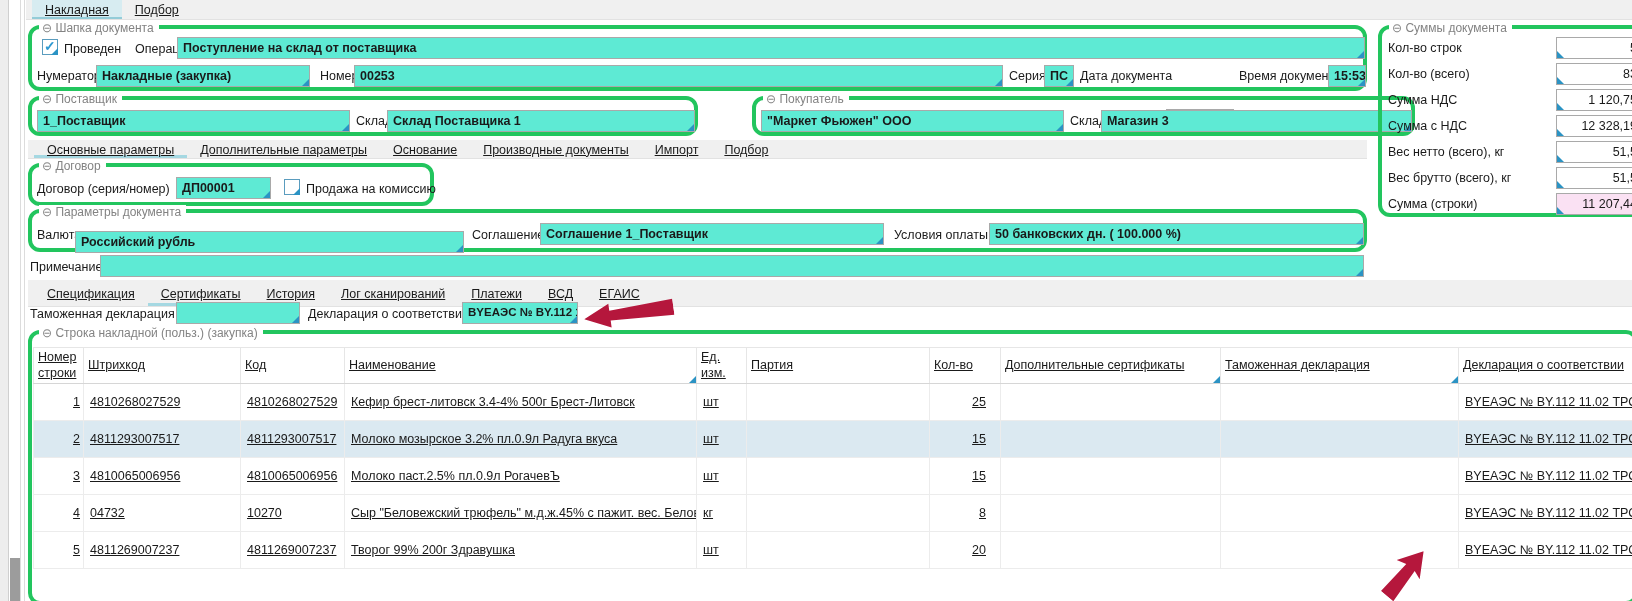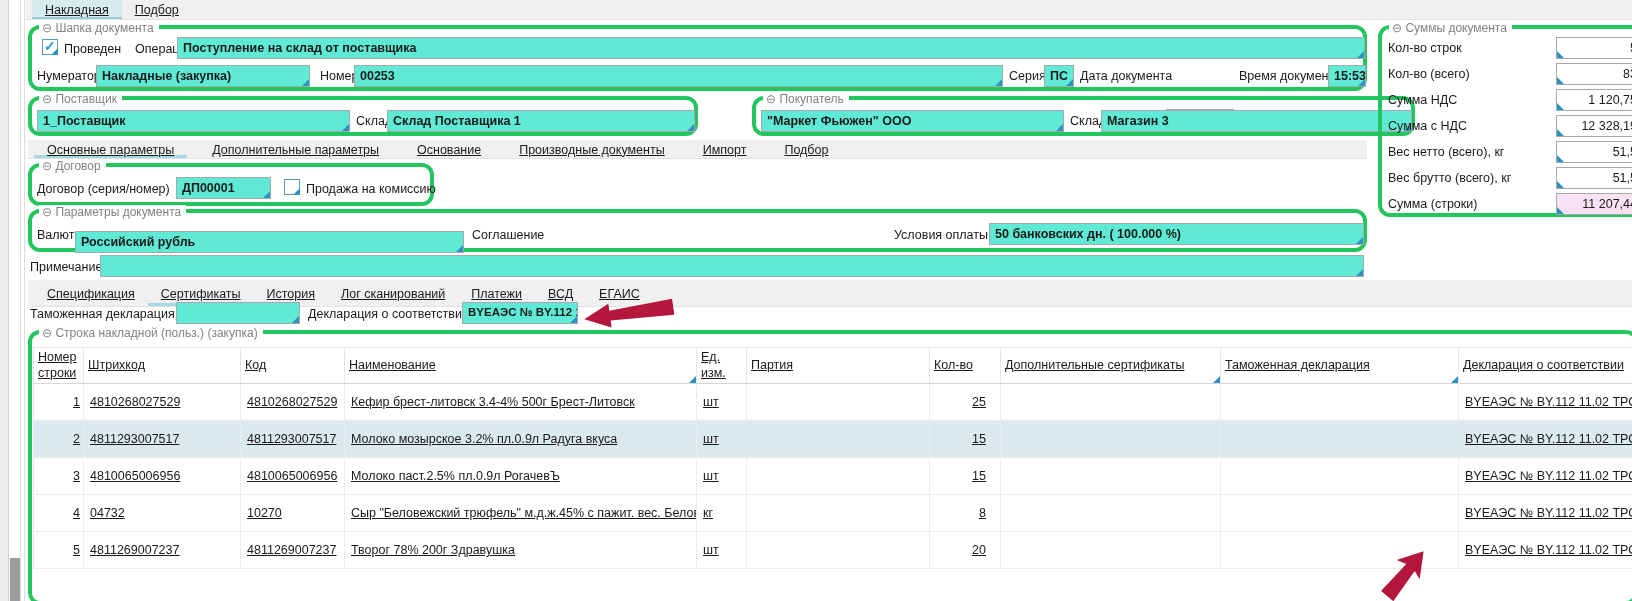--- a/index.html
+++ b/index.html
@@ -127,21 +127,21 @@
         <div class="sum-label">Вес брутто (всего), кг</div>
         <div class="sum-field">51,5</div>
       </div>
       <div class="sum-row" style="top: 164px;">
         <div class="sum-label">Сумма (строки)</div>
         <div class="sum-field pink">11 207,44</div>
       </div>
     </div>
 </div>
 
-<div class="tabstrip" id="param-tabstrip" style="left:28px;top:140px;width:1339px;height:19px;gap:12px;">
+<div class="tabstrip" id="param-tabstrip" style="left:28px;top:140px;width:1339px;height:19px;">
     <div class="tab active">Основные параметры</div>
     <div class="tab">Дополнительные параметры</div>
     <div class="tab">Основание</div>
     <div class="tab">Производные документы</div>
     <div class="tab">Импорт</div>
     <div class="tab">Подбор</div>
   </div>
 
 <div class="group" id="g-contract" style="left:28px;top:163px;width:406px;height:43px;">
   <span class="glabel"><span class="collapse"></span><span>Договор</span></span>
@@ -149,20 +149,21 @@
   <div class="field combo" style="left:144px;top:10px;width:95px;">ДП00001</div>
   <div class="checkbox" style="left:252px;top:12px;"></div>
   <div class="lbl" style="left:274px;top:15px;">Продажа на комиссию</div>
 </div>
 
 <div class="group" id="g-docparams" style="left:28px;top:209px;width:1339px;height:43px;">
   <span class="glabel"><span class="collapse"></span><span>Параметры документа</span></span>
   <div class="lbl" style="left:5px;top:15px;">Валюта</div>
   <div class="field combo" style="left:43px;top:18px;width:389px;">Российский рубль</div>
   <div class="lbl" style="left:440px;top:15px;">Соглашение</div>
+  <div class="field combo" style="left:508px;top:10px;width:344px;">Соглашение 1_Поставщик</div>
   <div class="lbl" style="left:862px;top:15px;">Условия оплаты</div>
   <div class="field combo" style="left:957px;top:10px;width:375px;">50 банковских дн. ( 100.000 %)</div>
 </div>
 
 <div class="lbl" style="left:30px;top:260px;text-align:right;">Примечание</div>
 <div class="field combo" style="left:100px;top:255px;width:1264px;"></div>
 
 <div class="tabstrip" id="spec-tabstrip" style="left:28px;top:280px;width:1604px;height:27px;">
     <div class="tab">Спецификация</div>
     <div class="tab active">Сертификаты</div>
@@ -259,21 +260,21 @@
           <td></td>
           <td class="qty">8</td>
           <td></td>
           <td></td>
           <td>BYEAЭС № BY.112 11.02 ТРО11 ...</td>
         </tr>
         <tr>
           <td class="num">5</td>
           <td>4811269007237</td>
           <td>4811269007237</td>
-          <td>Творог 78% 200г Здравушка</td>
+          <td>Творог 99% 200г Здравушка</td>
           <td>шт</td>
           <td></td>
           <td class="qty">20</td>
           <td></td>
           <td></td>
           <td>BYEAЭС № BY.112 11.02 ТРО11 ...</td>
         </tr>
       </tbody>
   </table>
 </div>

